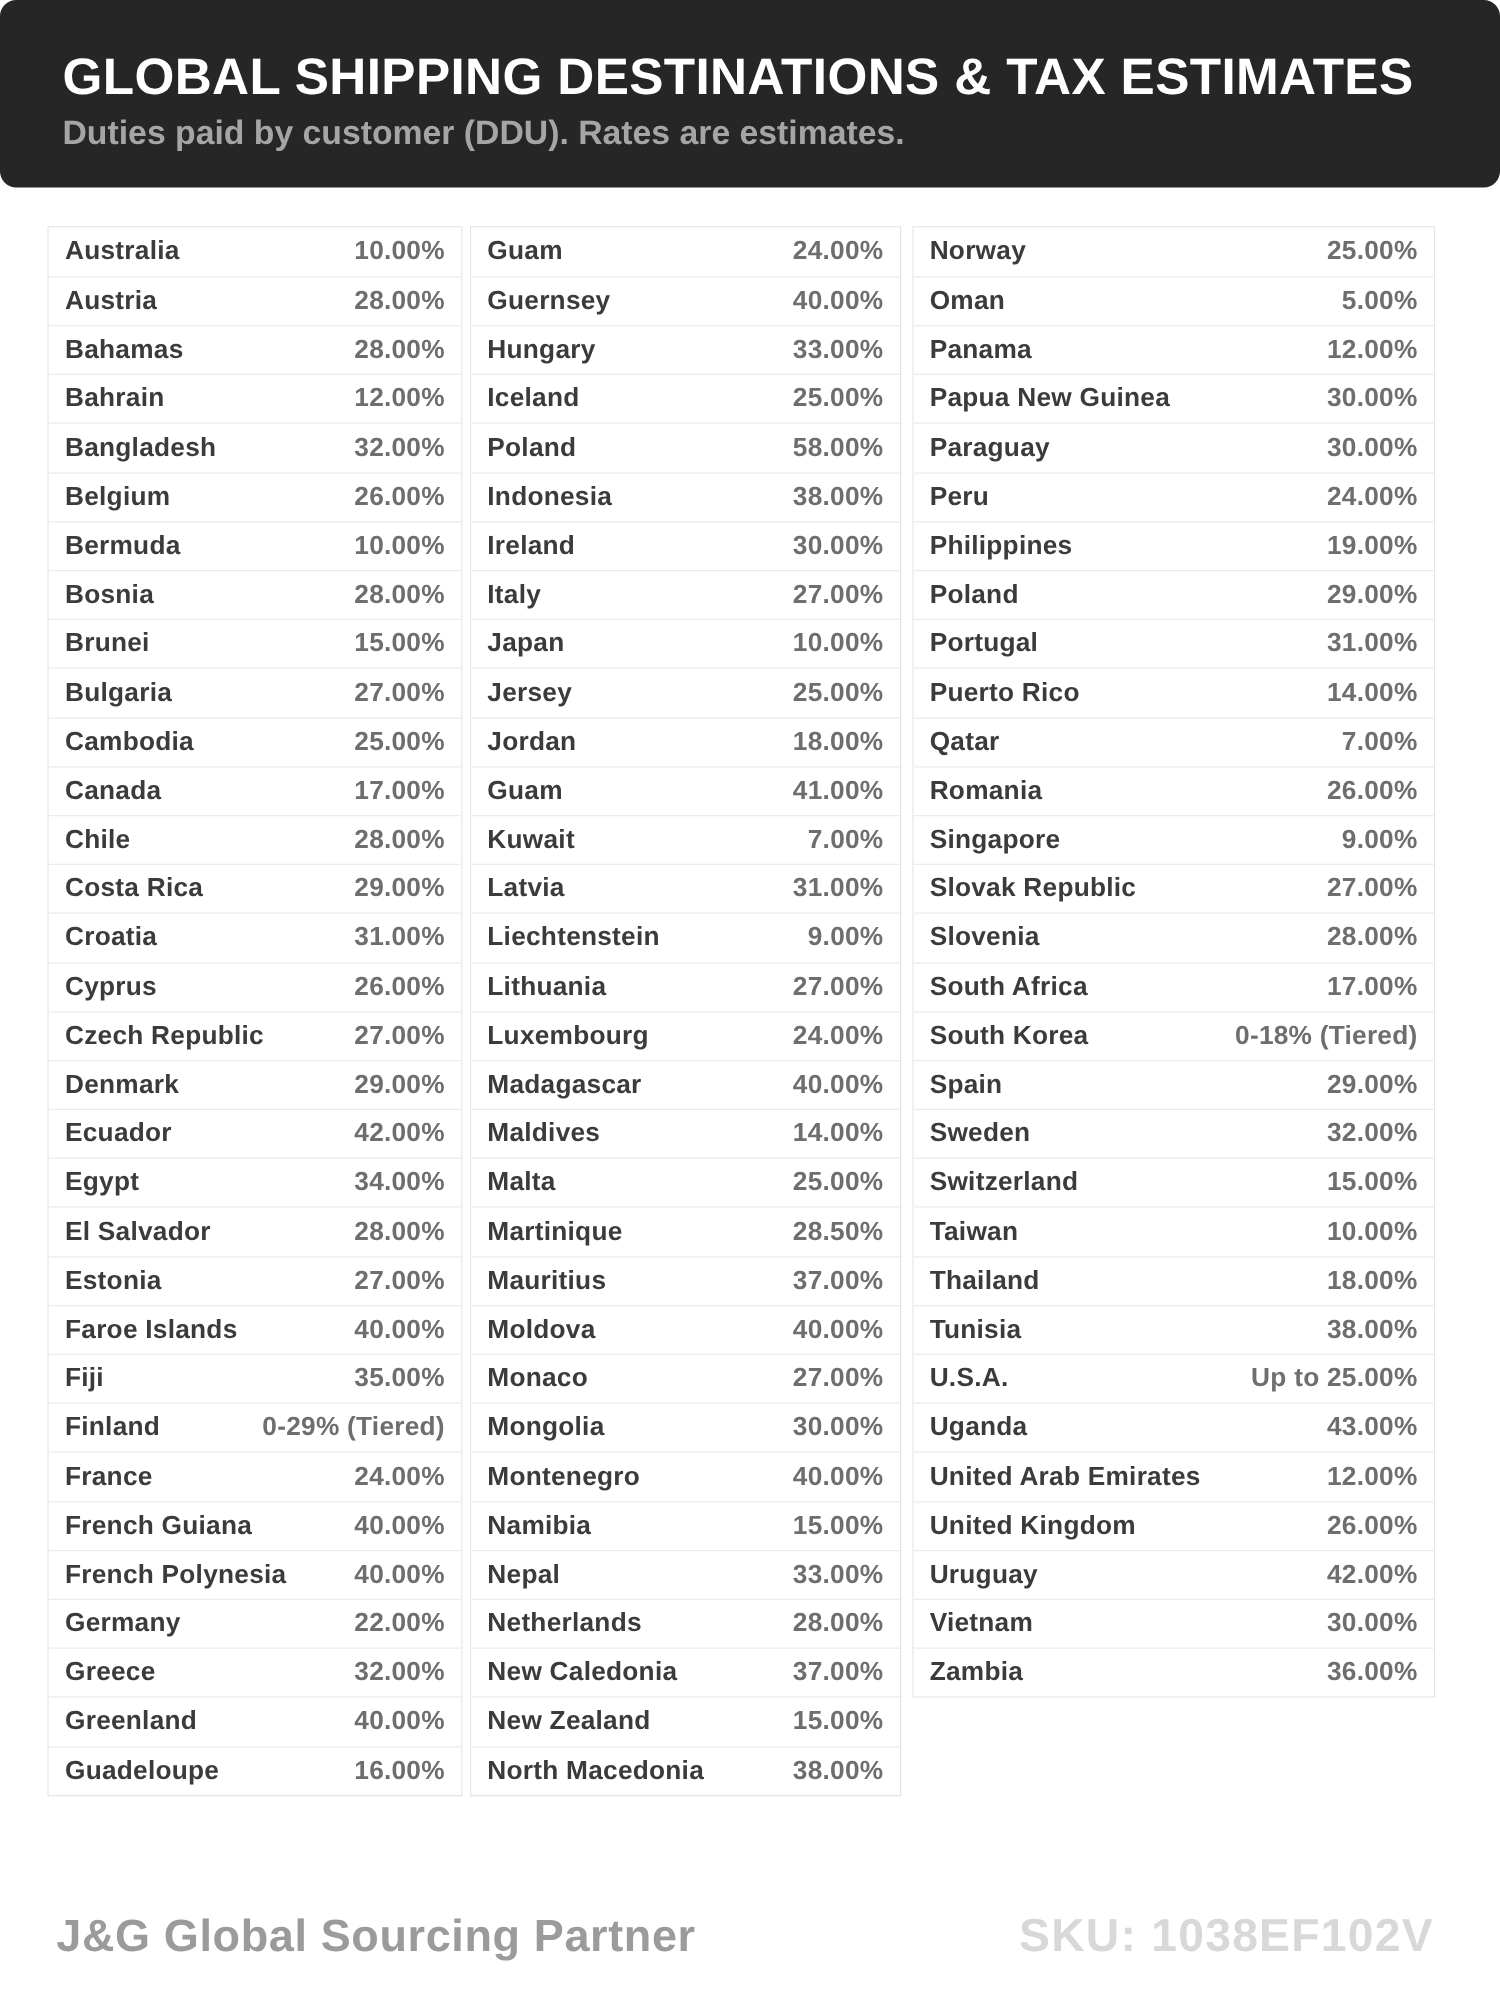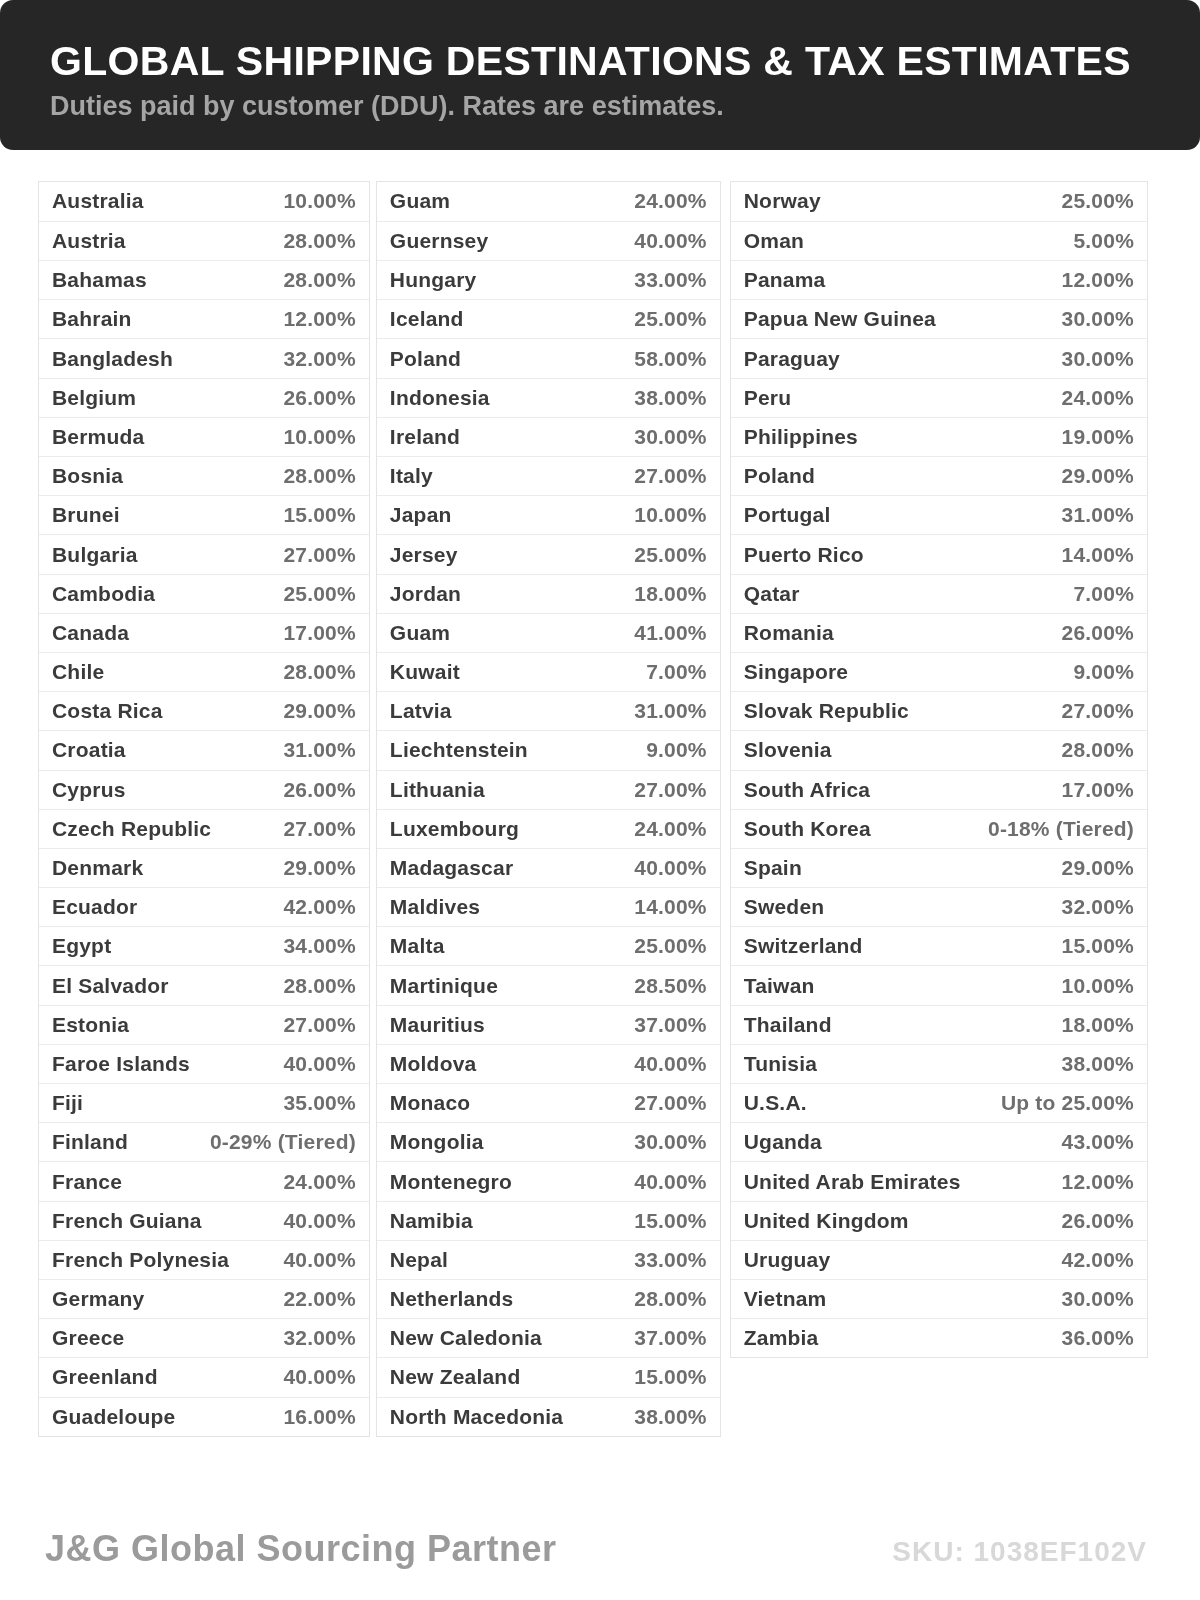--- a/index.html
+++ b/index.html
@@ -80,21 +80,21 @@
     align-items: baseline;
     padding: 0 53px 0 45px;
   }
   .brand {
     font-size: 36px;
     font-weight: 800;
     color: #9b9b9b;
     letter-spacing: 0.5px;
   }
   .sku {
-    font-size: 28px;
+    font-size: 37px;
     font-weight: 700;
     color: #d8d8d8;
     letter-spacing: 1px;
   }
 </style>
 </head>
 <body>
 
 <div class="header">
   <h1>GLOBAL SHIPPING DESTINATIONS &amp; TAX ESTIMATES</h1>

